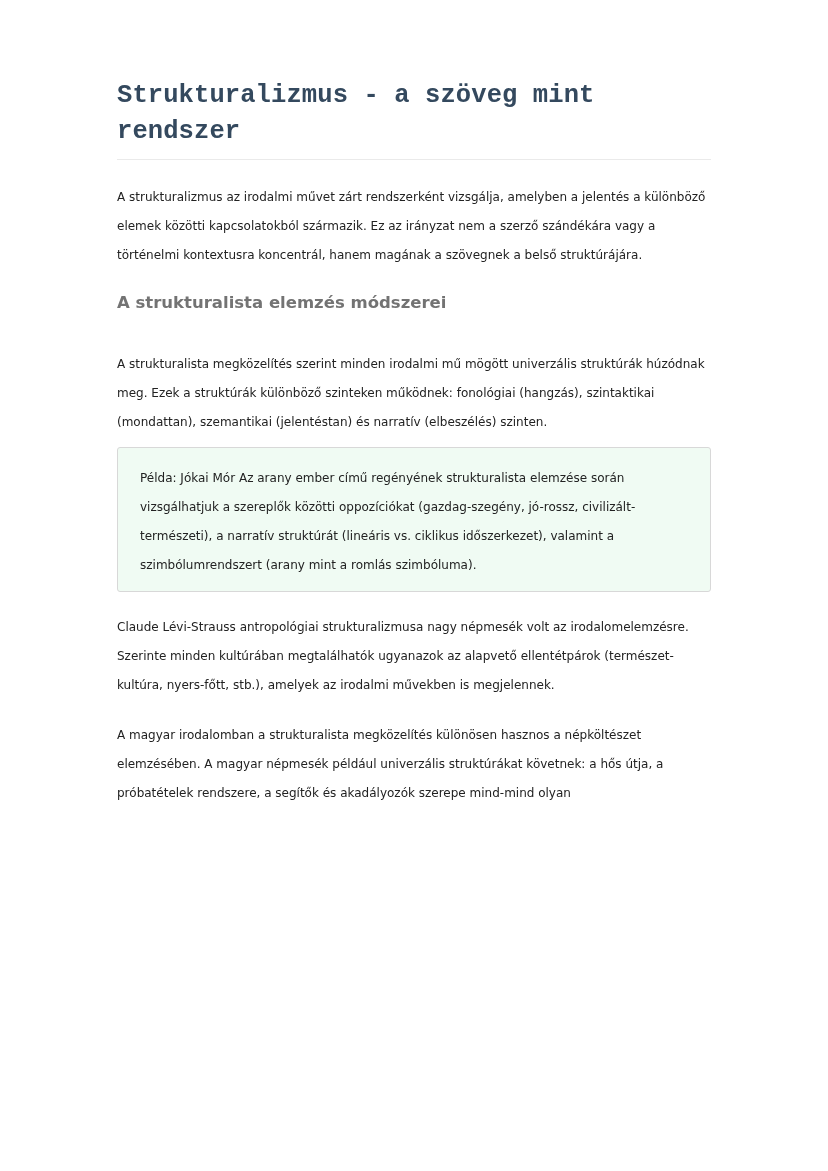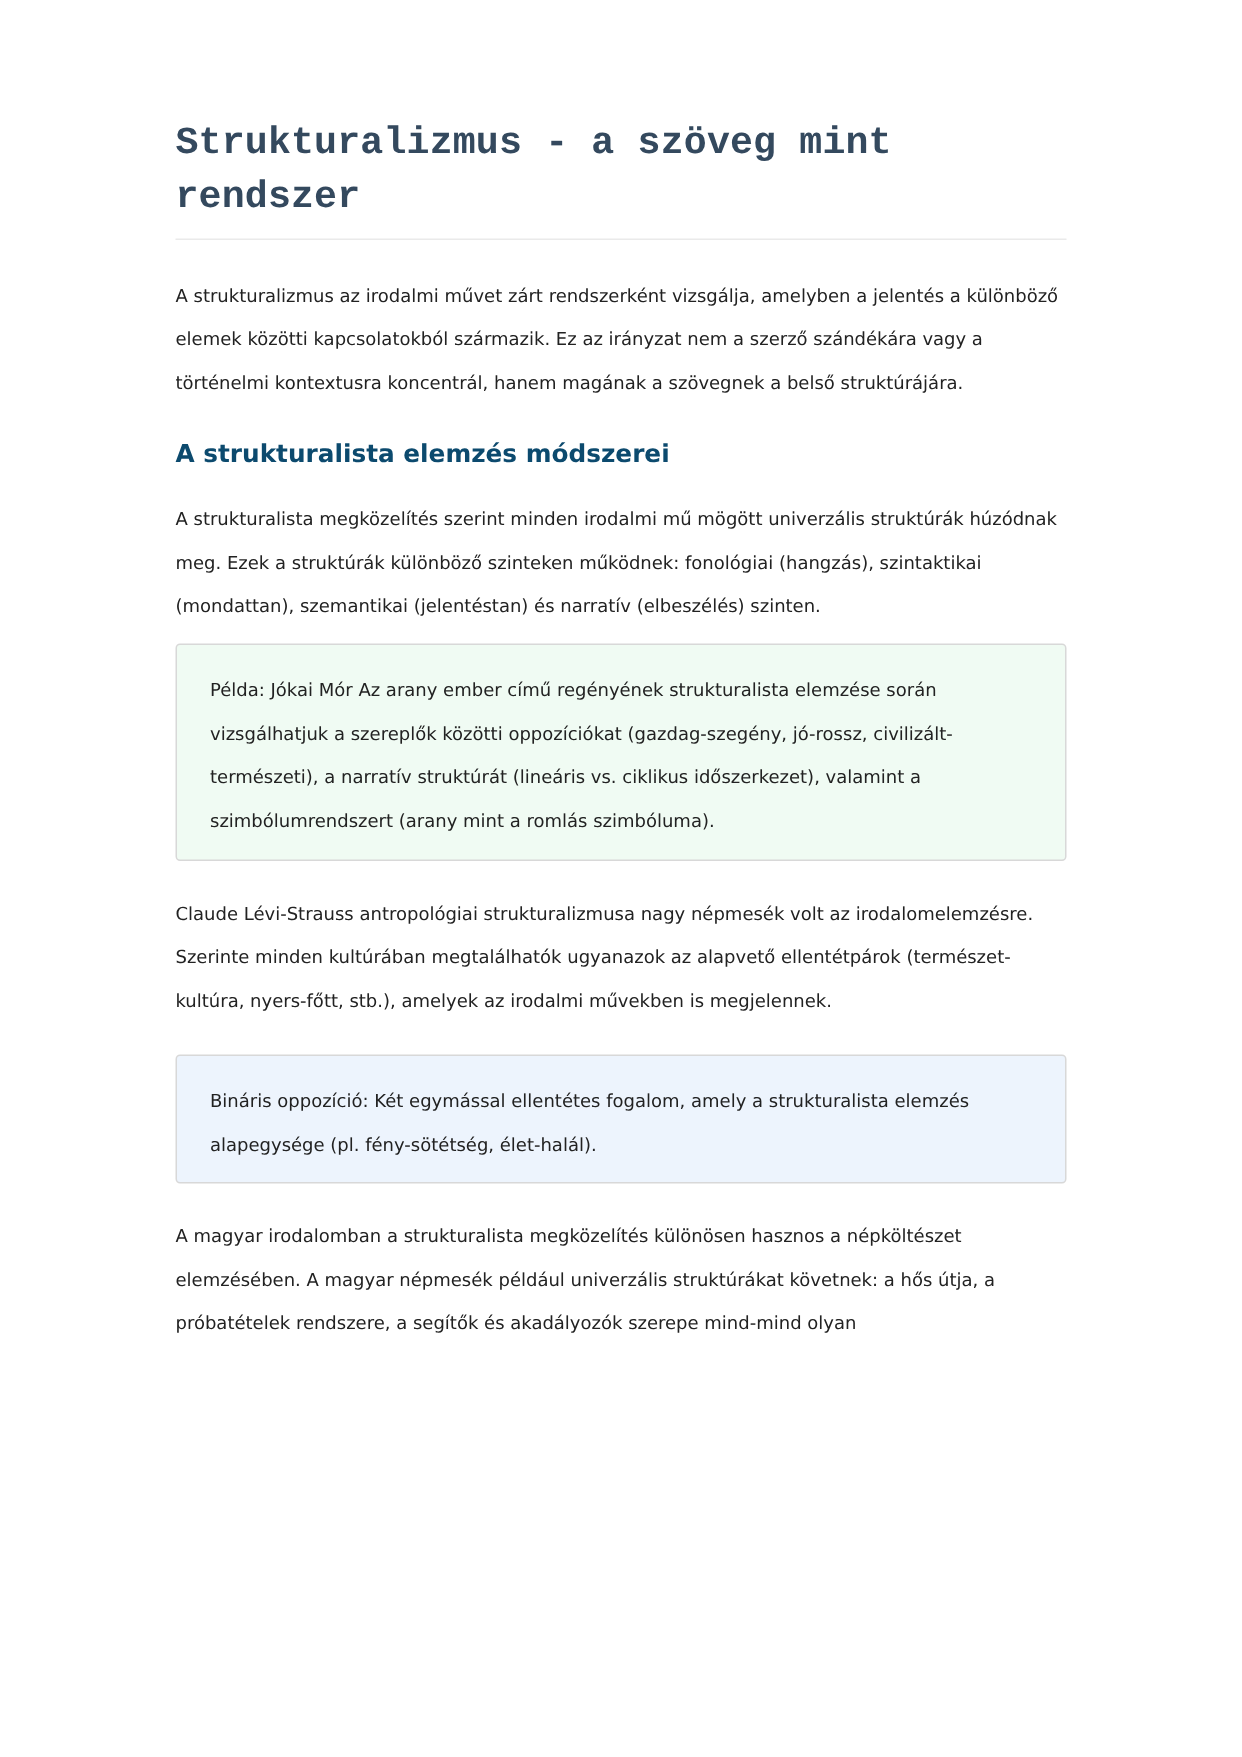--- a/index.html
+++ b/index.html
@@ -43,23 +43,23 @@
       color: #222222;
     }
     .p1 { margin-top: 23px; }
     h2 {
       margin: 0;
       margin-top: 21px;
       font-family: "DejaVu Sans", sans-serif;
       font-weight: bold;
       font-size: 16.5px;
       line-height: 24px;
-      color: #0c4a6e;
+      color: #737373;
     }
-    .p2 { margin-top: 17px; }
+    .p2 { margin-top: 35px; }
     .box {
       margin-top: 10px;
       border: 1px solid #d8d8d8;
       border-radius: 3px;
       padding: 16px 22px 11px 22px;
     }
     .box p { line-height: 29px; }
     .box-example { background: #f0fbf3; }
     .box-definition { background: #edf4fd; margin-top: 21px; padding-bottom: 10px; }
     .p3 { margin-top: 21px; }
@@ -77,19 +77,16 @@
     <h2>A strukturalista elemzés módszerei</h2>
 
     <p class="p2">A strukturalista megközelítés szerint minden irodalmi mű mögött univerzális struktúrák húzódnak meg. Ezek a struktúrák különböző szinteken működnek: fonológiai (hangzás), szintaktikai (mondattan), szemantikai (jelentéstan) és narratív (elbeszélés) szinten.</p>
 
     <div class="box box-example">
       <p>Példa: Jókai Mór Az arany ember című regényének strukturalista elemzése során vizsgálhatjuk a szereplők közötti oppozíciókat (gazdag-szegény, jó-rossz, civilizált-természeti), a narratív struktúrát (lineáris vs. ciklikus időszerkezet), valamint a szimbólumrendszert (arany mint a romlás szimbóluma).</p>
     </div>
 
     <p class="p3">Claude Lévi-Strauss antropológiai strukturalizmusa nagy népmesék volt az irodalomelemzésre. Szerinte minden kultúrában megtalálhatók ugyanazok az alapvető ellentétpárok (természet-kultúra, nyers-főtt, stb.), amelyek az irodalmi művekben is megjelennek.</p>
 
-    <div class="box box-definition">
-      <p>Bináris oppozíció: Két egymással ellentétes fogalom, amely a strukturalista elemzés alapegysége (pl. fény-sötétség, élet-halál).</p>
-    </div>
 
     <p class="p4">A magyar irodalomban a strukturalista megközelítés különösen hasznos a népköltészet elemzésében. A magyar népmesék például univerzális struktúrákat követnek: a hős útja, a próbatételek rendszere, a segítők és akadályozók szerepe mind-mind olyan</p>
   </div>
 </div>
 
 </body></html>

